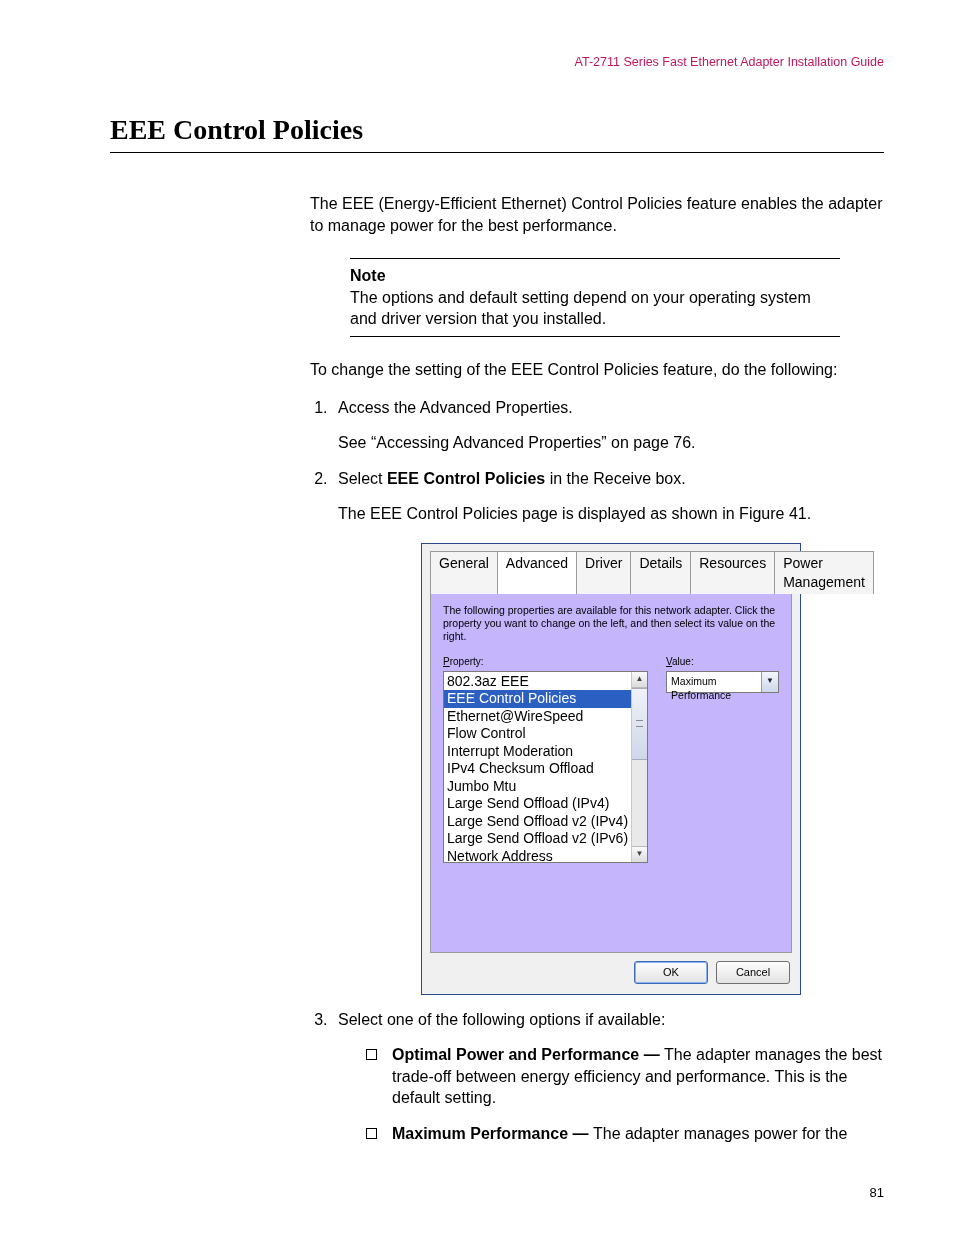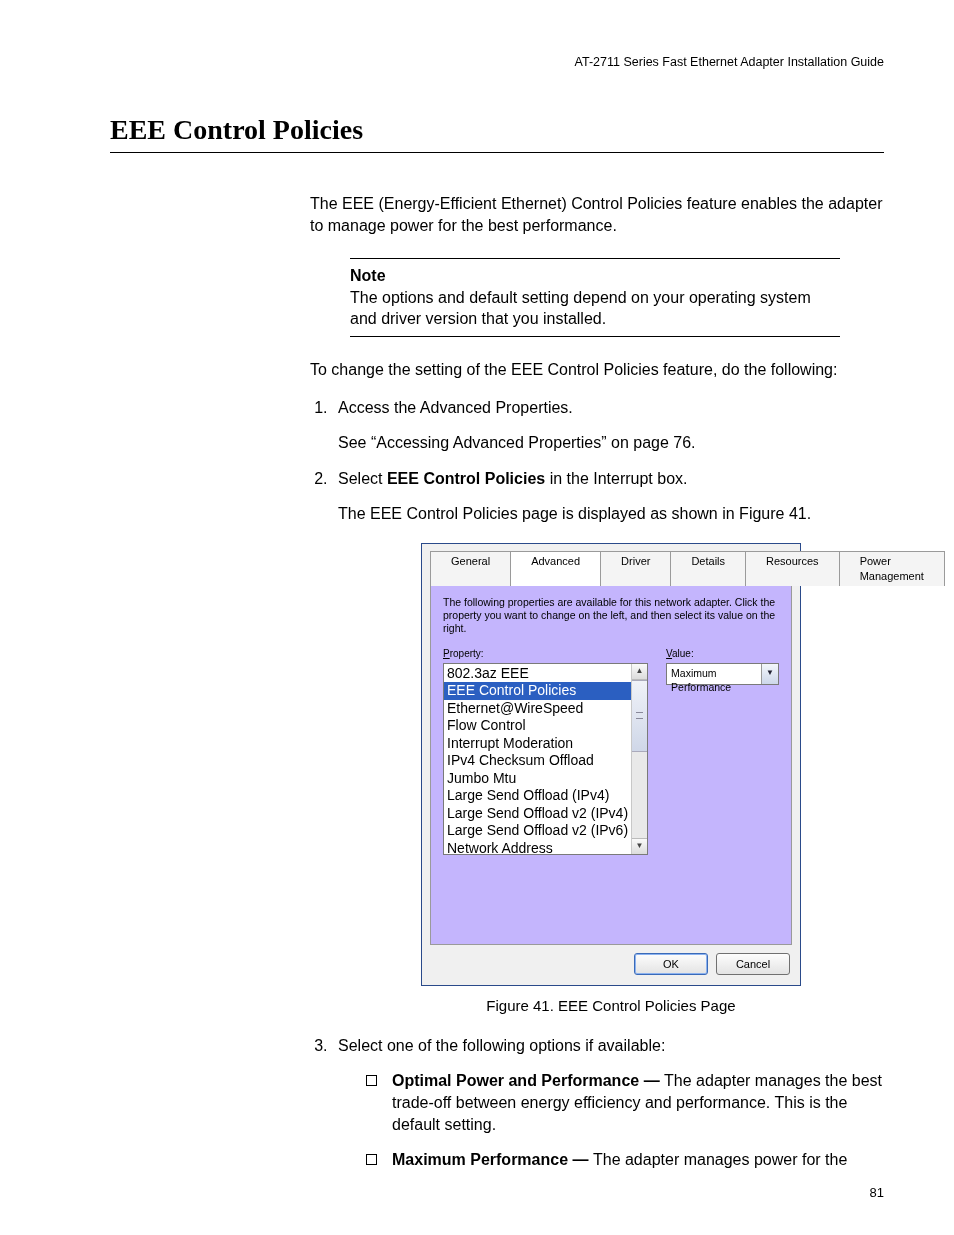--- a/index.html
+++ b/index.html
@@ -16,21 +16,21 @@
   .page {
     padding: 55px 70px 0 110px;
     box-sizing: border-box;
     height: 100%;
     position: relative;
   }
   .running-head {
     text-align: right;
     font-size: 12.5px;
     margin-bottom: 45px;
-    color: #000000;
+    color: #be185d;
   }
   .section-title {
     font-family: "Times New Roman", Times, serif;
     font-weight: bold;
     font-size: 28px;
     margin: 0 0 6px 0;
   }
   .hr {
     border: none;
     border-top: 1.5px solid #000;
@@ -131,23 +131,23 @@
     border-color:#a33; color:#fff; font-weight:bold;
   }
   .tabstrip {
     display: flex;
     padding: 6px 8px 0 8px;
     gap: 0;
   }
   .tab {
     border: 1px solid #9a9a9a;
     border-bottom: none;
-    padding: 2px 20px;
+    padding: 2px 8px;
     background: #f4f4f4;
-    font-size: 11px;
+    font-size: 14px;
     position: relative;
     top: 1px;
   }
   .tab.active {
     background: #fff;
     z-index: 2;
   }
   .tab + .tab { margin-left: -1px; }
   .tab-panel {
     margin: 0 8px 8px 8px;
@@ -250,21 +250,21 @@
     </div>
 
     <p>To change the setting of the EEE Control Policies feature, do the following:</p>
 
     <ol class="steps">
       <li>
         <span>Access the Advanced Properties.</span>
         <div class="step-sub">See “Accessing Advanced Properties” on page 76.</div>
       </li>
       <li>
-        <span>Select </span><b>EEE Control Policies</b><span> in the Interrupt box.</span>
+        <span>Select </span><b>EEE Control Policies</b><span> in the Receive box.</span>
         <div class="step-sub">The EEE Control Policies page is displayed as shown in Figure 41.</div>
 
         
         <div class="figure-wrap">
           <div class="dialog">
             <div class="tabstrip">
               <div class="tab">General</div>
               <div class="tab active">Advanced</div>
               <div class="tab">Driver</div>
               <div class="tab">Details</div>
@@ -311,21 +311,20 @@
                   </div>
                 </div>
               </div>
             </div>
             <div class="dlg-footer">
               <div class="btn default">OK</div>
               <div class="btn">Cancel</div>
             </div>
           </div>
         </div>
-        <div class="figure-caption">Figure 41. EEE Control Policies Page</div>
       </li>
       <li>
         <span>Select one of the following options if available:</span>
         <ul class="opts">
           <li>
             <b>Optimal Power and Performance — </b><span>The adapter manages the best trade-off between energy efficiency and performance. This is the default setting.</span>
           </li>
           <li>
             <b>Maximum Performance — </b><span>The adapter manages power for the</span>
           </li>

